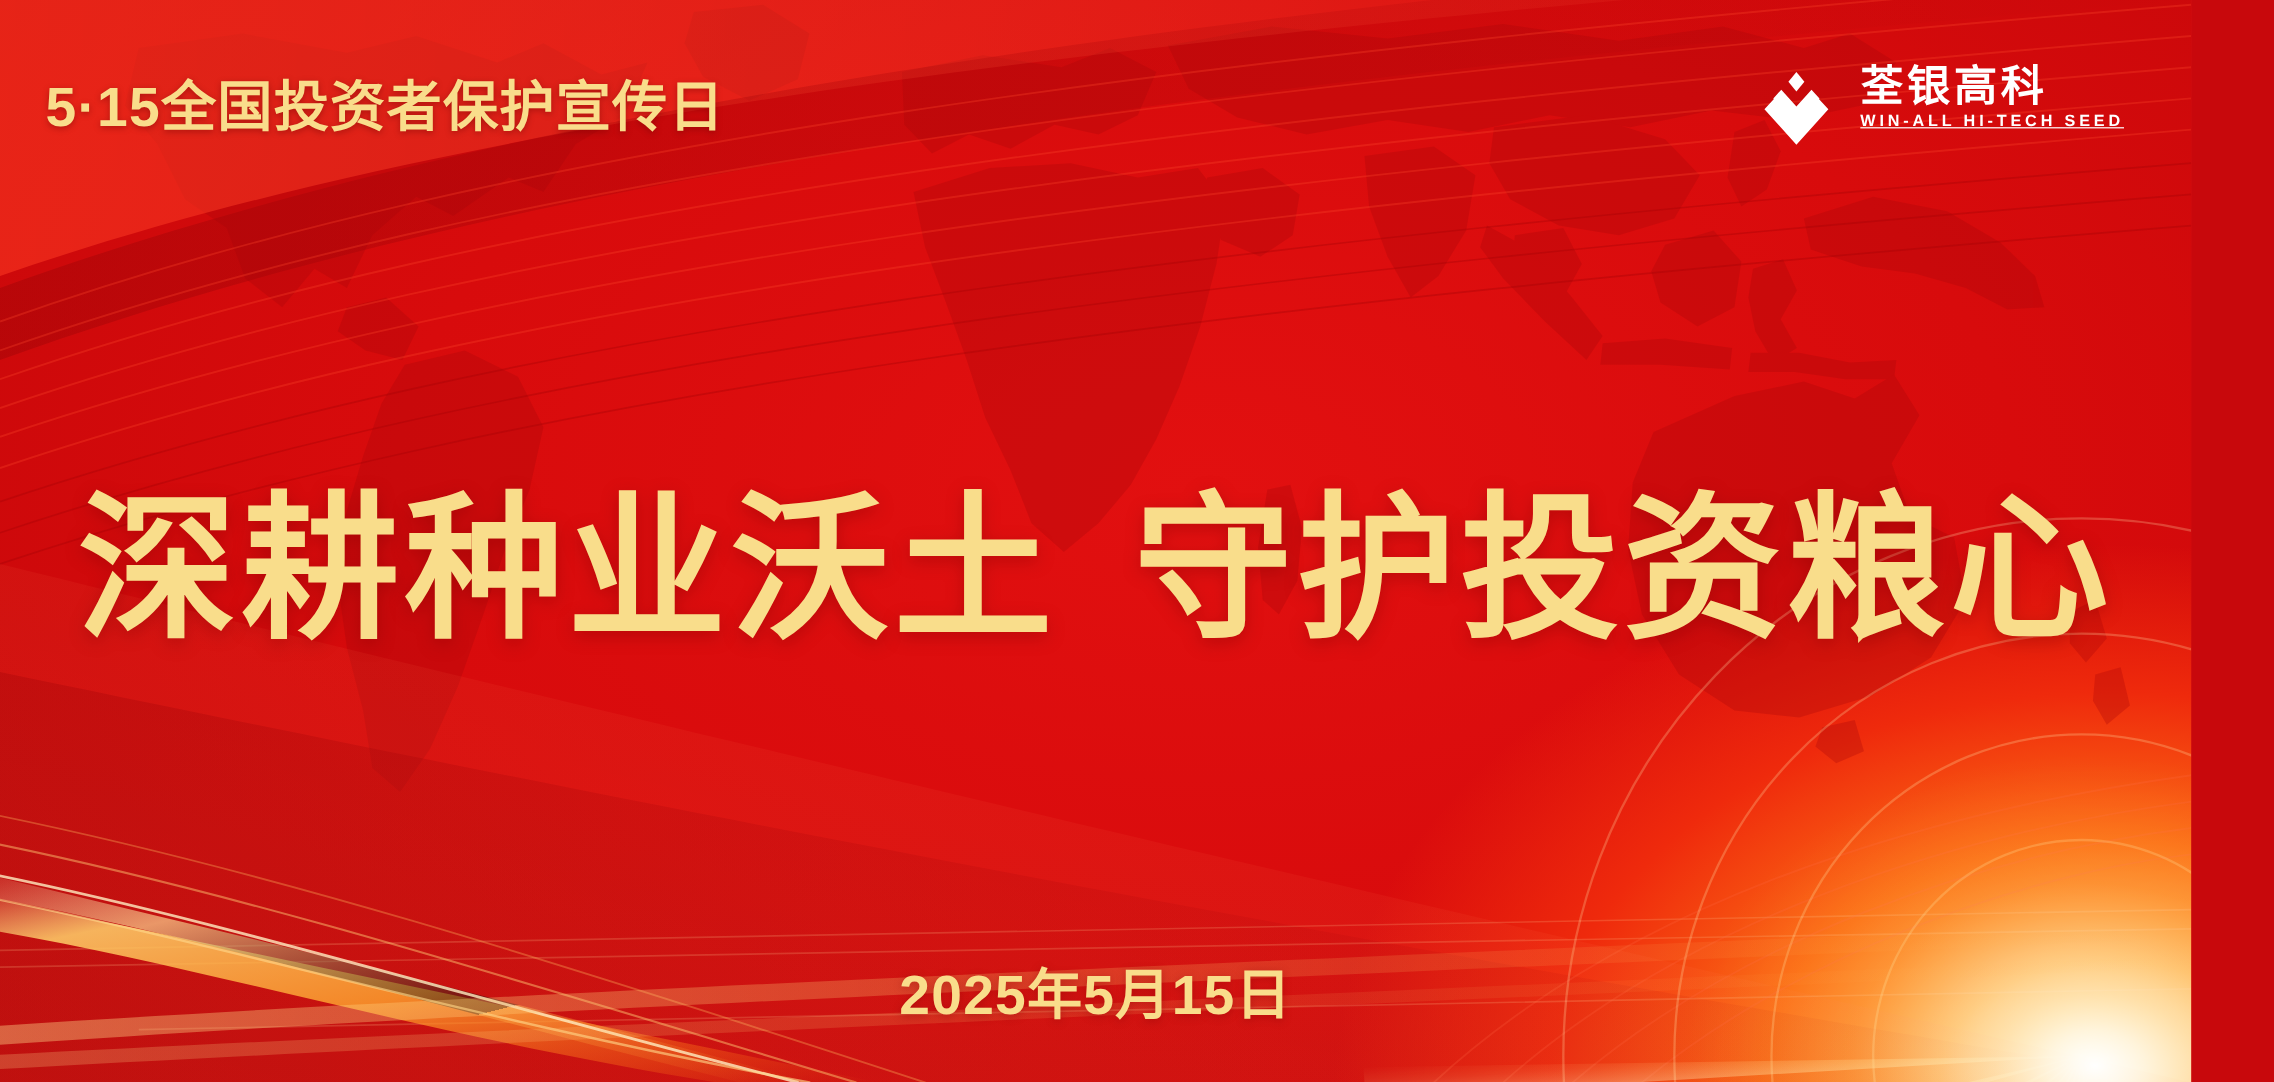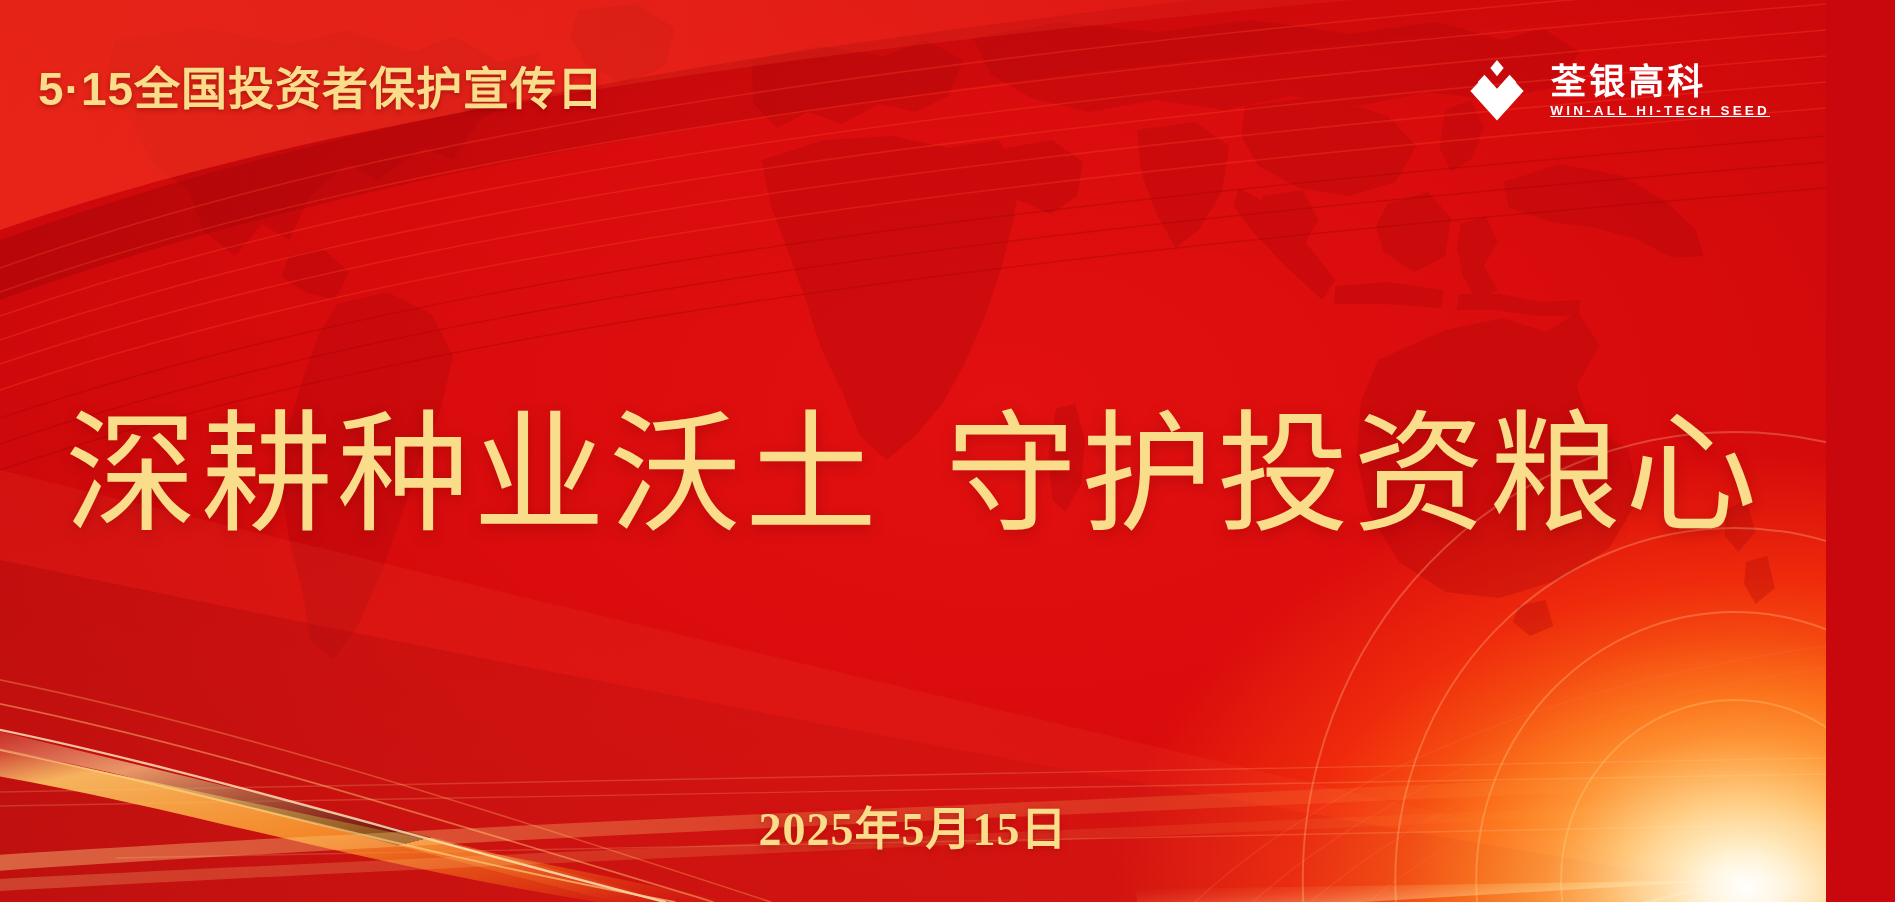--- a/index.html
+++ b/index.html
@@ -53,21 +53,21 @@
     letter-spacing:1px;
     color:#f9dd8b;
     white-space:nowrap;
     text-shadow:0 2px 5px rgba(100,0,0,.40);
   }
 
   .logo{
     position:absolute;
     right:56px; top:54px;
     display:flex;
-    align-items:center;
+    align-items:flex-start;
     gap:16px;
     height:74px;
   }
   .logo-mark{ width:74px; height:74px; flex:0 0 74px; }
   .logo-mark svg{ width:100%; height:100%; display:block; }
   .logo-words{ display:flex; flex-direction:column; justify-content:center; gap:4px; }
   .logo-cn{
     font-size:36px;
     font-weight:bold;
     color:#ffffff;
@@ -84,41 +84,40 @@
     white-space:nowrap;
     text-decoration:underline;
   }
 
   .headline{
     position:absolute;
     left:0; right:0;
     top:398px;
     text-align:center;
     font-size:132px;
-    font-weight:normal;
+    font-weight:bold;
     letter-spacing:4px;
     line-height:1.16;
     color:#f9dd8b;
     white-space:nowrap;
     text-shadow:0 4px 14px rgba(120,0,0,.35);
   }
   .headline .gap{ display:inline-block; width:64px; }
 
   .datestamp{
     position:absolute;
     left:0; right:0;
     top:792px;
     text-align:center;
     font-size:46px;
     font-weight:bold;
     letter-spacing:1px;
     color:#f9dd8b;
     white-space:nowrap;
     text-shadow:0 2px 7px rgba(120,0,0,.35);
-    font-family:Liberation Serif, serif;
   }
 </style>
 </head>
 <body>
 
 <div class="banner">
 
   <div class="worldmap">
     <svg viewBox="0 0 1895 902" preserveAspectRatio="none" aria-hidden="true">
 

